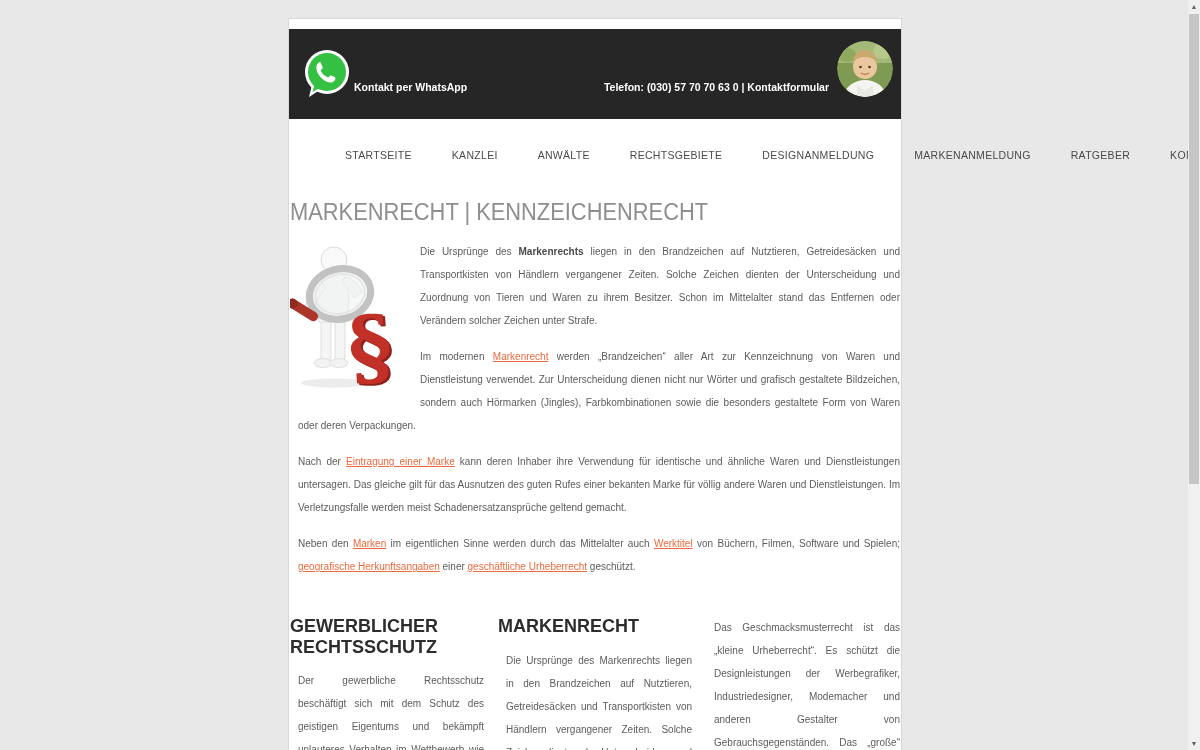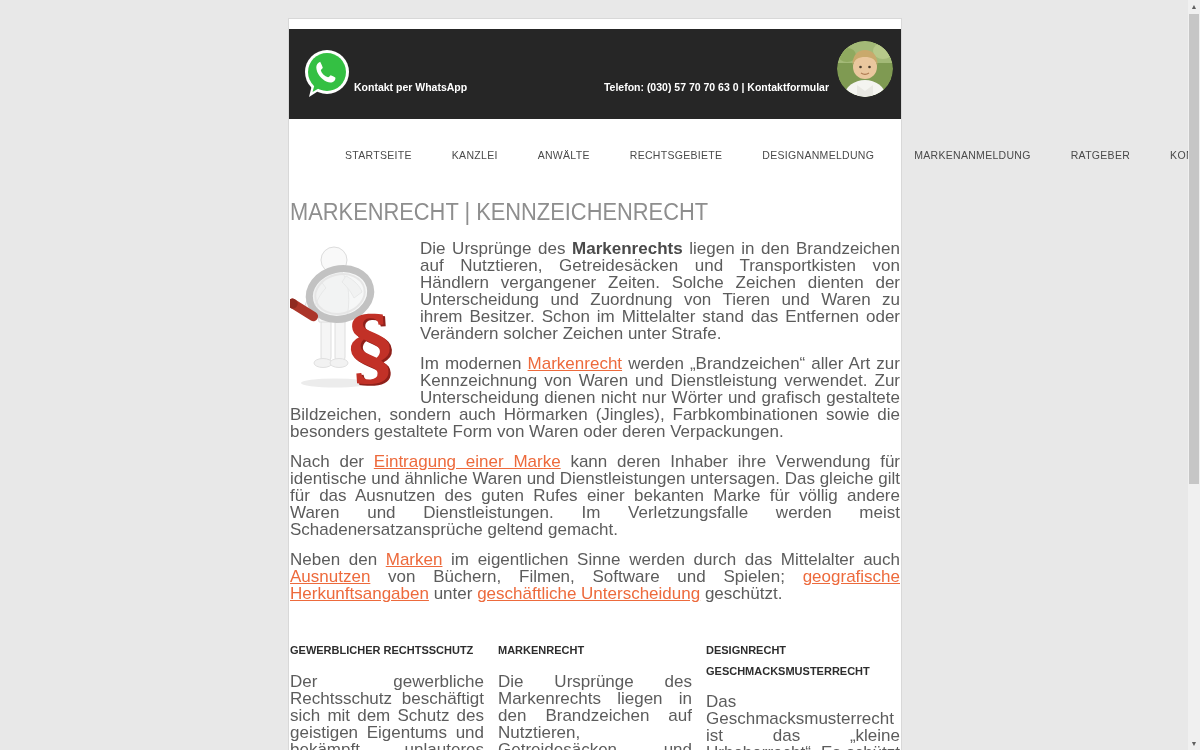--- a/index.html
+++ b/index.html
@@ -36,29 +36,29 @@
   }
   .nav a{font-size:10.5px;color:#4a4a4a;text-decoration:none;letter-spacing:.3px;white-space:nowrap;margin-left:40px;}
   
   .main{padding:0 1px;}
   .page-h1{
     margin:30px 0 14px 0;font-size:23px;font-weight:400;color:#8e8e8e;
     transform:scaleX(.95);transform-origin:left;white-space:nowrap;
   }
   .hero{float:left;width:102px;height:145px;margin:4px 28px 6px 0;}
   .main p, .col p{
-    font-size:17px;line-height:17px;color:#5c5c5c;text-align:justify;margin:0 0 13px 0;
+    font-size:10px;line-height:23px;color:#5c5c5c;text-align:justify;margin:0 0 13px 0;padding-left:8px;
   }
   .b{font-weight:bold;color:#4a4a4a;}
   a.lnk{color:#ed6a3c;text-decoration:underline;}
   
   .cols{display:flex;gap:14px;margin-top:38px;clear:both;}
   .col{flex:1;min-width:0;}
   .col h2{
-    margin:0 0 12px 0;font-size:11px;line-height:20.5px;font-weight:bold;color:#2d2d2d;
+    margin:0 0 12px 0;font-size:18px;line-height:20.5px;font-weight:bold;color:#2d2d2d;
     overflow-wrap:break-word;word-break:break-word;
   }
   
   .sb{position:absolute;right:0;top:0;width:12px;height:750px;background:#f0f0f0;}
   .sb-btn{position:absolute;left:0;width:12px;height:13px;background:#f0f0f0;color:#606060;
     font-size:7px;line-height:13px;text-align:center;cursor:pointer;}
   .sb-btn.up{top:0;} .sb-btn.down{bottom:0;}
   .sb-thumb{position:absolute;left:1px;top:14px;width:10px;height:470px;background:#c6c6c6;cursor:grab;}
 </style>
 <style>a.toplink{color:#fff;text-decoration:none;}</style></head>
@@ -141,33 +141,32 @@
         </g>
 
         <text x="60" y="134" font-size="84" font-family="DejaVu Serif, Liberation Serif, serif" font-weight="bold" fill="#8f201a" transform="rotate(-4 80 100)">§</text>
         <text x="58" y="132" font-size="84" font-family="DejaVu Serif, Liberation Serif, serif" font-weight="bold" fill="#c23127" transform="rotate(-4 80 100)">§</text>
       </svg>
     </span>
 
     <p><span>Die Ursprünge des </span><span class="b">Markenrechts</span><span> liegen in den Brandzeichen auf Nutztieren, Getreidesäcken und Transportkisten von Händlern vergangener Zeiten. Solche Zeichen dienten der Unterscheidung und Zuordnung von Tieren und Waren zu ihrem Besitzer. Schon im Mittelalter stand das Entfernen oder Verändern solcher Zeichen unter Strafe.</span></p>
     <p><span>Im modernen </span><a href="#" class="lnk">Markenrecht</a><span> werden „Brandzeichen“ aller Art zur Kennzeichnung von Waren und Dienstleistung verwendet. Zur Unterscheidung dienen nicht nur Wörter und grafisch gestaltete Bildzeichen, sondern auch Hörmarken (Jingles), Farbkombinationen sowie die besonders gestaltete Form von Waren oder deren Verpackungen.</span></p>
     <p><span>Nach der </span><a href="#" class="lnk">Eintragung einer Marke</a><span> kann deren Inhaber ihre Verwendung für identische und ähnliche Waren und Dienstleistungen untersagen. Das gleiche gilt für das Ausnutzen des guten Rufes einer bekanten Marke für völlig andere Waren und Dienstleistungen. Im Verletzungsfalle werden meist Schadenersatzansprüche geltend gemacht.</span></p>
-    <p><span>Neben den </span><a href="#" class="lnk">Marken</a><span> im eigentlichen Sinne werden durch das Mittelalter auch </span><a href="#" class="lnk">Ausnutzen</a><span> von Büchern, Filmen, Software und Spielen; </span><a href="#" class="lnk">geografische Herkunftsangaben</a><span> unter </span><a href="#" class="lnk">geschäftliche Unterscheidung</a><span> geschützt.</span></p>
+    <p><span>Neben den </span><a href="#" class="lnk">Marken</a><span> im eigentlichen Sinne werden durch das Mittelalter auch </span><a href="#" class="lnk">Werktitel</a><span> von Büchern, Filmen, Software und Spielen; </span><a href="#" class="lnk">geografische Herkunftsangaben</a><span> einer </span><a href="#" class="lnk">geschäftliche Urheberrecht</a><span> geschützt.</span></p>
 
     <div class="cols">
       <div class="col">
         <h2>GEWERBLICHER RECHTSSCHUTZ</h2>
         <p><span>Der gewerbliche Rechtsschutz beschäftigt sich mit dem Schutz des geistigen Eigentums und bekämpft unlauteres Verhalten im Wettbewerb wie z.B. durch Ausnutzen fremder Leistungen. Schutzrechte können für reine Ideen oder die Umsetzung der Idee z.B. in Computerprogrammen, Musik, Büchern, Design</span></p>
       </div>
       <div class="col">
         <h2>MARKENRECHT</h2>
         <p><span>Die Ursprünge des Markenrechts liegen in den Brandzeichen auf Nutztieren, Getreidesäcken und Transportkisten von Händlern vergangener Zeiten. Solche Zeichen dienten der Unterscheidung und Zuordnung von Tieren und Waren zu ihrem Besitzer. Schon im Mittelalter stand das Entfernen oder Verändern solcher Zeichen unter Strafe. [</span></p>
       </div>
       <div class="col">
-        <h2>DESIGNRECHT GESCHMACKSMUSTERRECHT</h2>
         <p><span>Das Geschmacksmusterrecht ist das „kleine Urheberrecht“. Es schützt die Designleistungen der Werbegrafiker, Industriedesigner, Modemacher und anderen Gestalter von Gebrauchsgegenständen. Das „große“ Urheberrecht gewährt meist keinen</span></p>
       </div>
     </div>
   </div>
 </div>
 
 <div class="sb">
   <div class="sb-btn up">▲</div>
   <div class="sb-thumb"></div>
   <div class="sb-btn down">▼</div>

